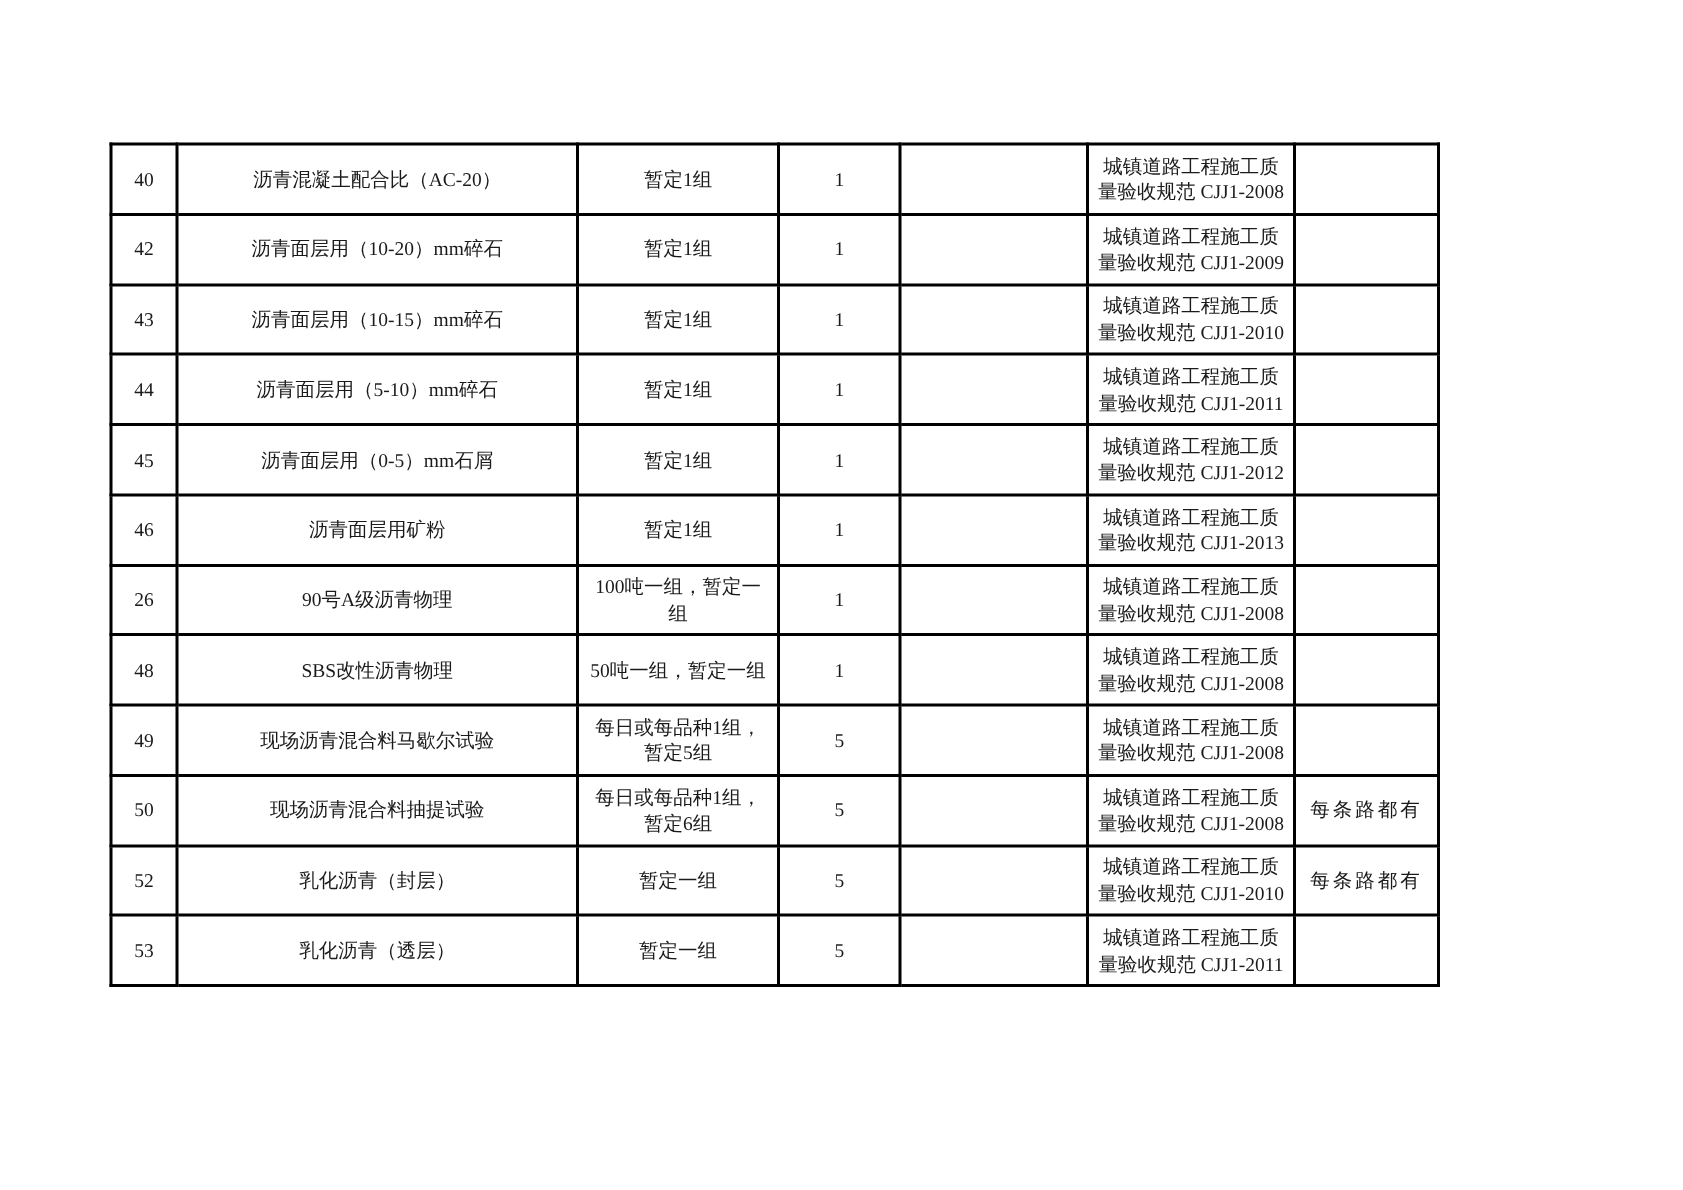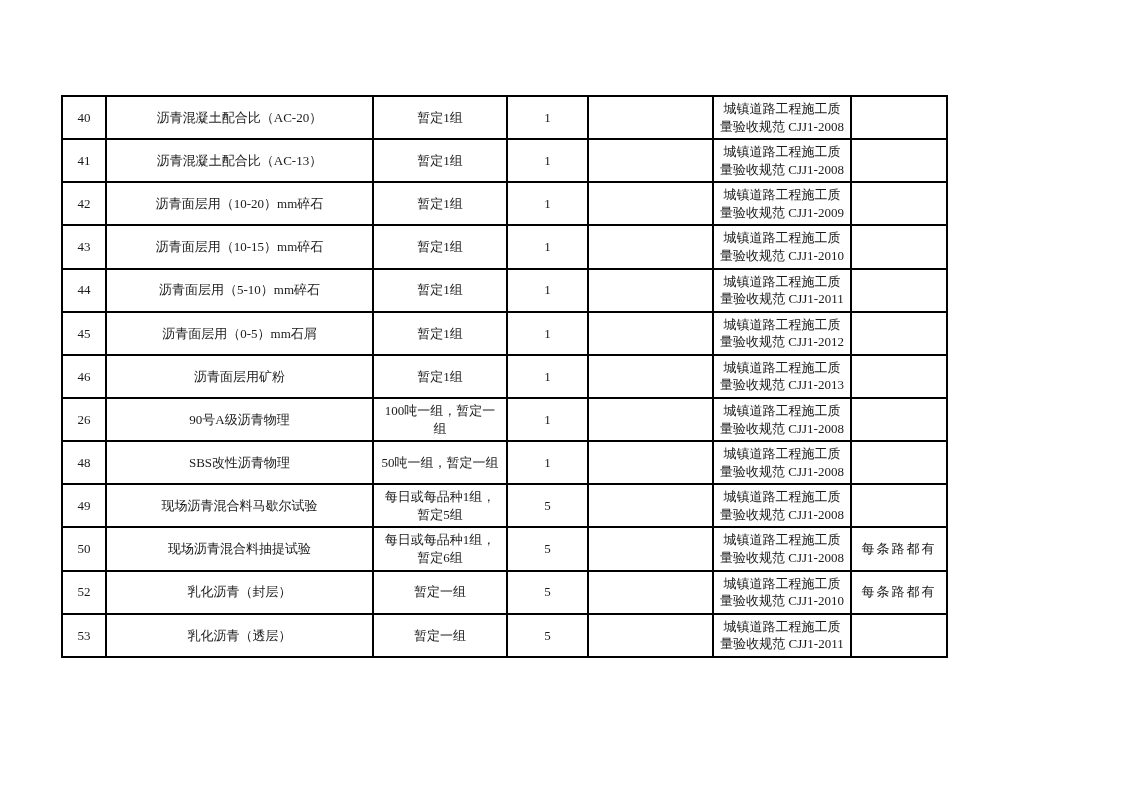--- a/index.html
+++ b/index.html
@@ -11,21 +11,21 @@
     position: relative;
     width: 1122px;
     height: 793px;
     background: #ffffff;
     overflow: hidden;
     font-family: "Liberation Serif", "DejaVu Serif", serif;
     color: #1a1a1a;
   }
   .table-wrap {
     position: absolute;
-    left: 61px;
+    left: 73px;
     top: 95px;
     width: 885px;
     height: 563px;
   }
   table.doc-table {
     border-collapse: collapse;
     table-layout: fixed;
     width: 885px;
     height: 563px;
   }
@@ -59,29 +59,20 @@
         <col style="width:134px">
         <col style="width:81px">
         <col style="width:125px">
         <col style="width:138px">
         <col style="width:96px">
       </colgroup>
       <tbody>
         <tr class="doc-row">
           <td class="c-num">40</td>
           <td class="c-item">沥青混凝土配合比（AC-20）</td>
-          <td class="c-freq">暂定1组</td>
-          <td class="c-qty">1</td>
-          <td class="c-blank"></td>
-          <td class="c-std">城镇道路工程施工质量验收规范 CJJ1-2008</td>
-          <td class="c-note"></td>
-        </tr>
-        <tr class="doc-row">
-          <td class="c-num">41</td>
-          <td class="c-item">沥青混凝土配合比（AC-13）</td>
           <td class="c-freq">暂定1组</td>
           <td class="c-qty">1</td>
           <td class="c-blank"></td>
           <td class="c-std">城镇道路工程施工质量验收规范 CJJ1-2008</td>
           <td class="c-note"></td>
         </tr>
         <tr class="doc-row">
           <td class="c-num">42</td>
           <td class="c-item">沥青面层用（10-20）mm碎石</td>
           <td class="c-freq">暂定1组</td>

